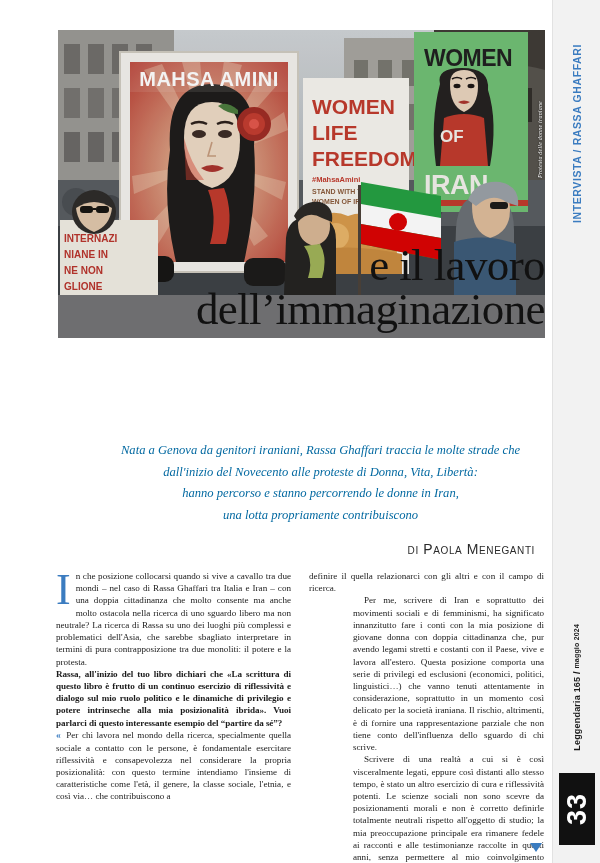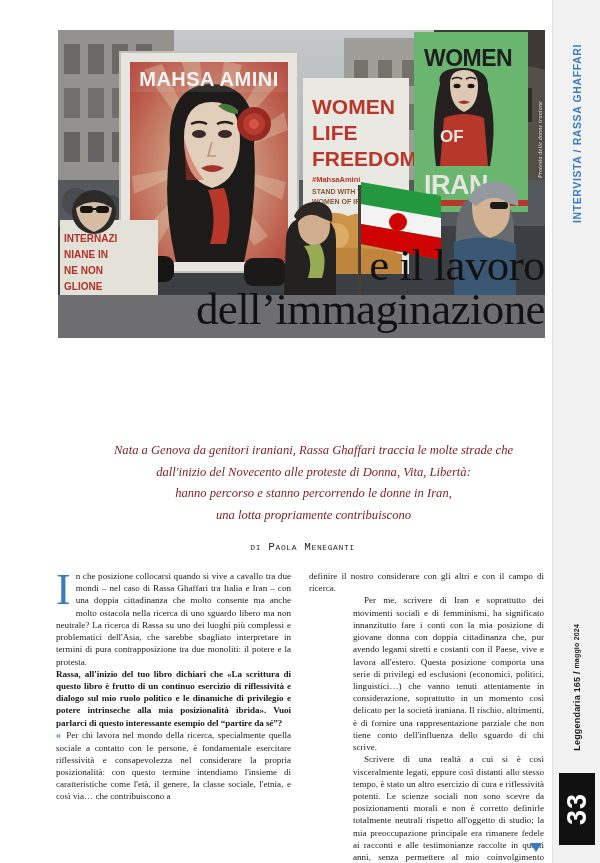--- a/index.html
+++ b/index.html
@@ -130,38 +130,38 @@
     letter-spacing: -0.6px;
     z-index: 5;
   }
   #headline .hl-line { display: block; white-space: nowrap; }
   #headline .hl-on-photo { color: #ffffff; }
   #headline .hl-on-white { color: #111111; }
 
   
   #deck {
     position: absolute;
-    left: 81px; top: 440px;
+    left: 88px; top: 440px;
     width: 465px;
     text-align: center;
     font-family: "Liberation Serif", serif;
     font-style: italic;
     font-size: 12.6px;
     line-height: 1.72;
-    color: #7f1d1d;
+    color: #0369a1;
   }
   #deck .deck-line { display: block; }
 
   #byline {
     position: absolute;
     left: 70px; top: 541px;
     width: 465px;
-    text-align: center;
-    font-family: Liberation Mono, monospace;
-    font-size: 11px;
+    text-align: right;
+    font-family: Liberation Sans, sans-serif;
+    font-size: 14px;
     font-variant: small-caps;
     letter-spacing: 0.6px;
     color: #2a2a2a;
   }
 
   
   #cols {
     position: absolute;
     left: 56px; top: 570px;
     width: 489px;
@@ -426,21 +426,21 @@
 
     <div class="col">
       <p><span class="dropcap">I</span><span>n che posizione collocarsi quando si vive a cavallo tra due mondi – nel caso di Rassa Ghaffari tra Italia e Iran – con una doppia cittadinanza che molto consente ma anche molto ostacola nella ricerca di uno sguardo libero ma non neutrale? La ricerca di Rassa su uno dei luoghi più complessi e problematici dell'Asia, che sarebbe sbagliato interpretare in termini di pura contrapposizione tra due monoliti: il potere e la protesta.</span></p>
 
       <p class="q-bold">Rassa, all'inizio del tuo libro dichiari che «La scrittura di questo libro è frutto di un continuo esercizio di riflessività e dialogo sul mio ruolo politico e le dinamiche di privilegio e potere intrinseche alla mia posizionalità ibrida». Vuoi parlarci di questo interessante esempio del “partire da sé”?</p>
 
       <p class="answer"><span class="quote-mark">«</span><span> Per chi lavora nel mondo della ricerca, specialmente quella sociale a contatto con le persone, è fondamentale esercitare riflessività e consapevolezza nel considerare la propria posizionalità: con questo termine intendiamo l'insieme di caratteristiche come l'età, il genere, la classe sociale, l'etnia, e così via… che contribuiscono a</span></p>
     </div>
 
     <div class="col">
-      <p>definire il nostro considerare con gli altri e con il campo di ricerca.</p>
+      <p>definire il quella relazionarci con gli altri e con il campo di ricerca.</p>
       <p class="indent">Per me, scrivere di Iran e soprattutto dei movimenti sociali e di femminismi, ha significato innanzitutto fare i conti con la mia posizione di giovane donna con doppia cittadinanza che, pur avendo legami stretti e costanti con il Paese, vive e lavora all'estero. Questa posizione comporta una serie di privilegi ed esclusioni (economici, politici, linguistici…) che vanno tenuti attentamente in considerazione, soprattutto in un momento così delicato per la società iraniana. Il rischio, altrimenti, è di fornire una rappresentazione parziale che non tiene conto dell'influenza dello sguardo di chi scrive.</p>
       <p class="indent">Scrivere di una realtà a cui si è così visceralmente legati, eppure così distanti allo stesso tempo, è stato un altro esercizio di cura e riflessività potenti. Le scienze sociali non sono scevre da posizionamenti morali e non è corretto definirle totalmente neutrali rispetto all'oggetto di studio; la mia preoccupazione principale era rimanere fedele ai racconti e alle testimonianze raccolte in questi anni, senza permettere al mio coinvolgimento personale di compromettere la scientificità della scrittura.</p>
       <div class="end-marker"></div>
     </div>
 
   </div>
 
 </div>
 
 </body></html>

